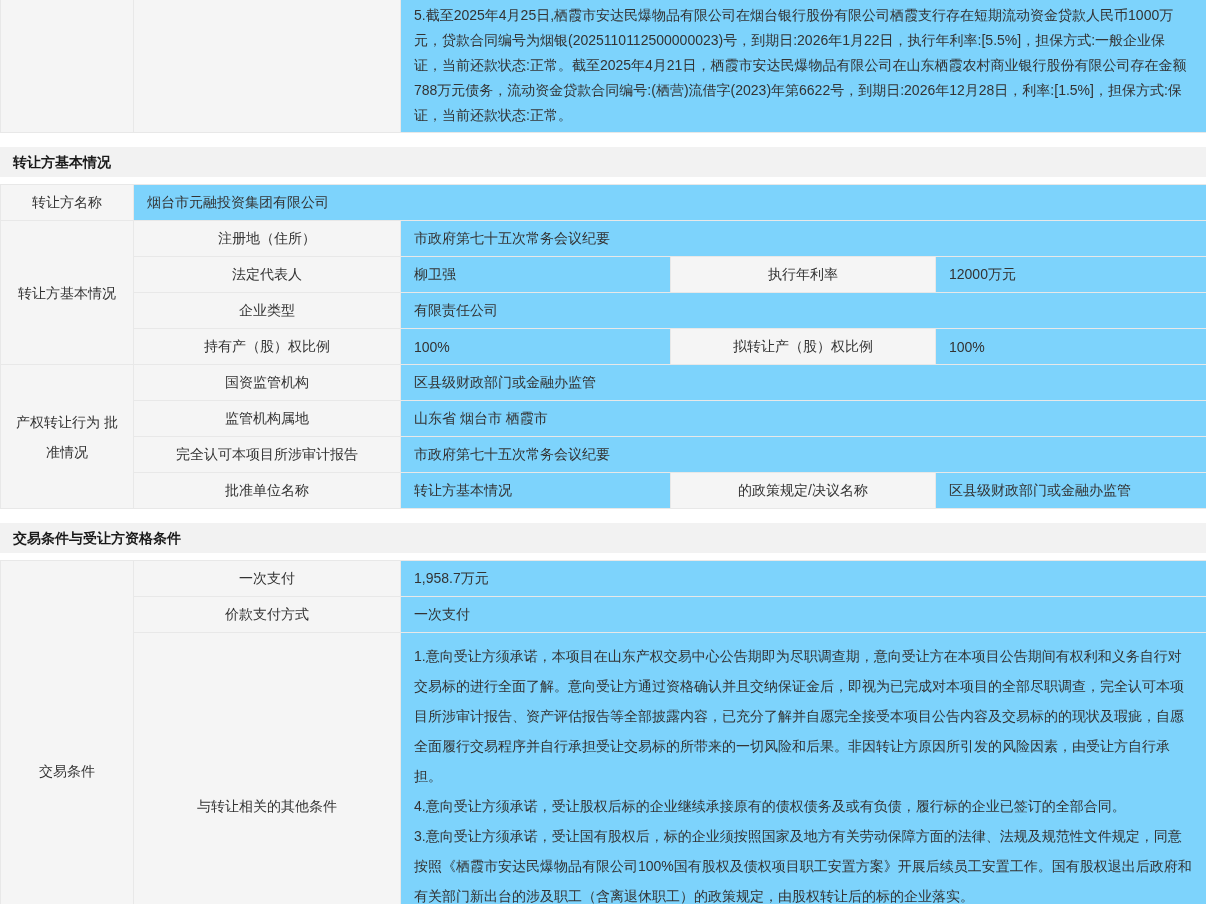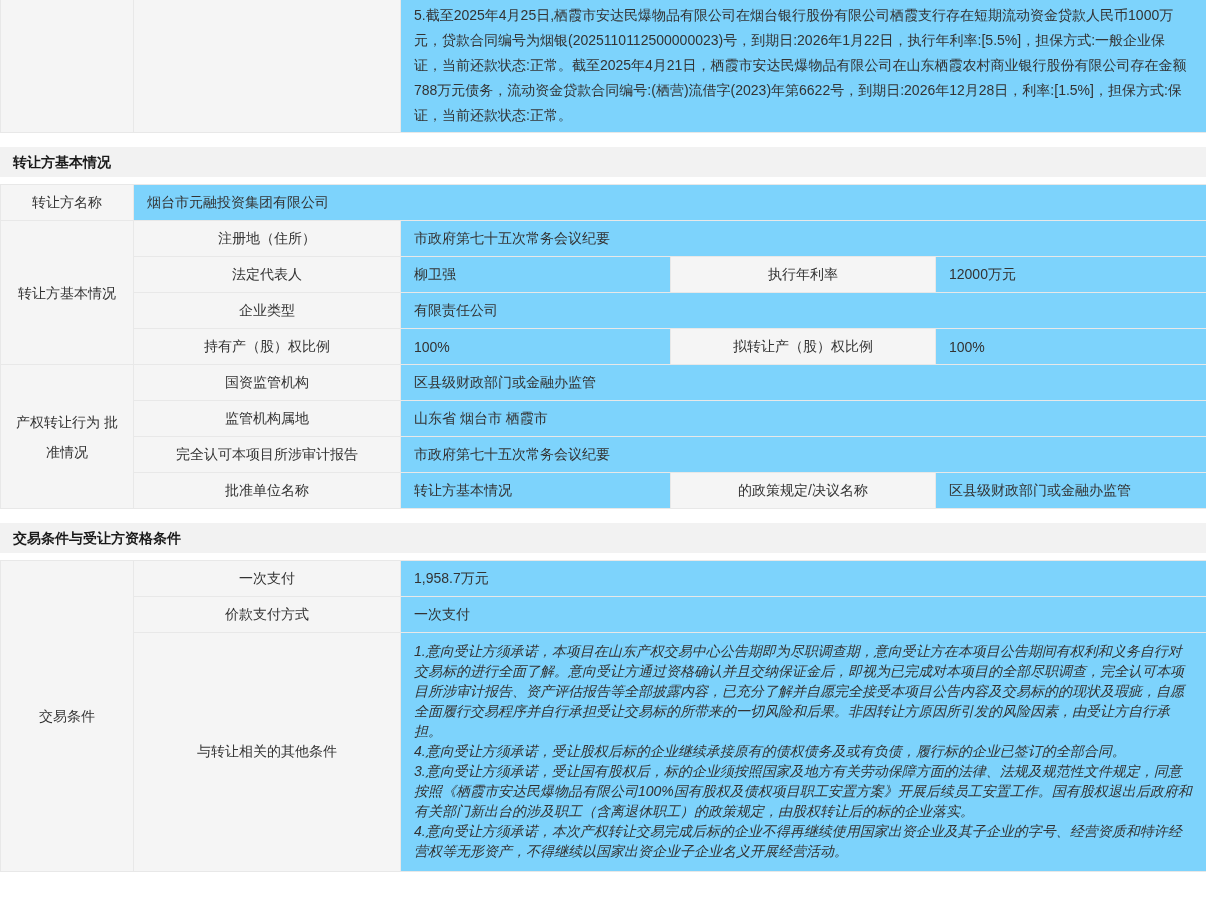--- a/index.html
+++ b/index.html
@@ -49,21 +49,21 @@
     font-weight:bold;
     font-size:14px;
     color:#1a1a1a;
     padding-left:13px;
     margin:14px 0 7px 0;
   }
   .longtext {
     vertical-align:middle;
     padding:8px 13px 10px 13px;
   }
-  .longtext p { margin:0; line-height:20px;font-style:italic; }
+  .longtext p { margin:0; line-height:30px; }
 </style>
 </head>
 <body>
 
 <table>
   <colgroup>
       <col style="width:133px">
       <col style="width:267px">
       <col style="width:806px">
     </colgroup>

